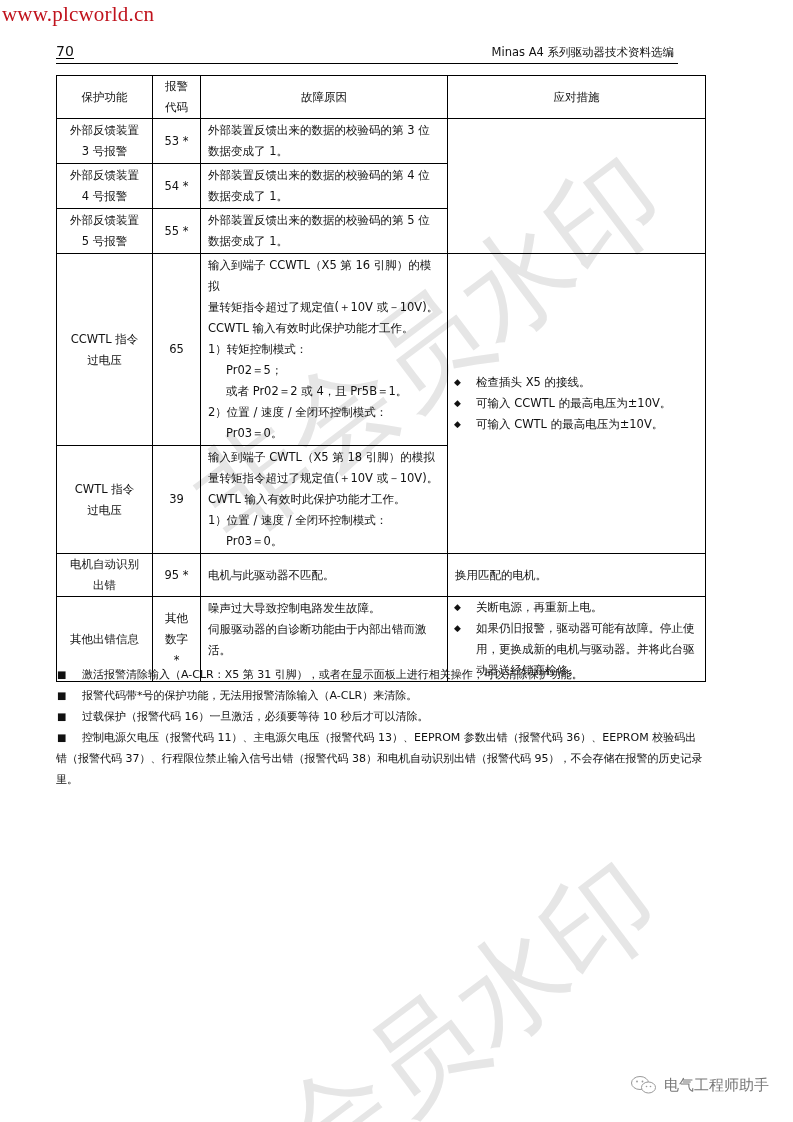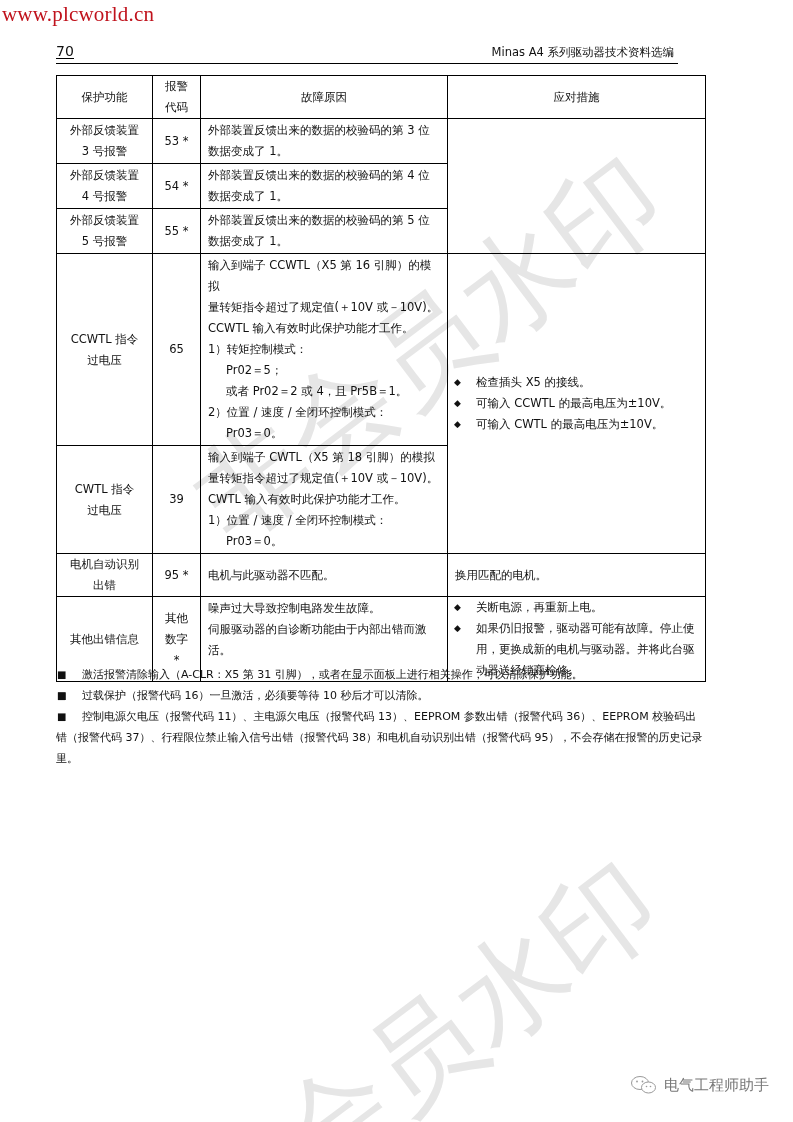--- a/index.html
+++ b/index.html
@@ -205,20 +205,21 @@
 </tbody>
   </table>
 
 <div class="notes">
   <div class="note">
     <span class="sq">■</span>
     <span>激活报警清除输入（A-CLR：X5 第 31 引脚），或者在显示面板上进行相关操作，可以清除保护功能。</span>
   </div>
   <div class="note">
     <span class="sq">■</span>
+    <span>报警代码带*号的保护功能，无法用报警清除输入（A-CLR）来清除。</span>
   </div>
   <div class="note">
     <span class="sq">■</span>
     <span>过载保护（报警代码 16）一旦激活，必须要等待 10 秒后才可以清除。</span>
   </div>
   <div class="note wrap">
     <span class="sq">■</span>
     <span>控制电源欠电压（报警代码 11）、主电源欠电压（报警代码 13）、EEPROM 参数出错（报警代码 36）、EEPROM 校验码出错（报警代码 37）、行程限位禁止输入信号出错（报警代码 38）和电机自动识别出错（报警代码 95），不会存储在报警的历史记录里。</span>
   </div>
 </div>

